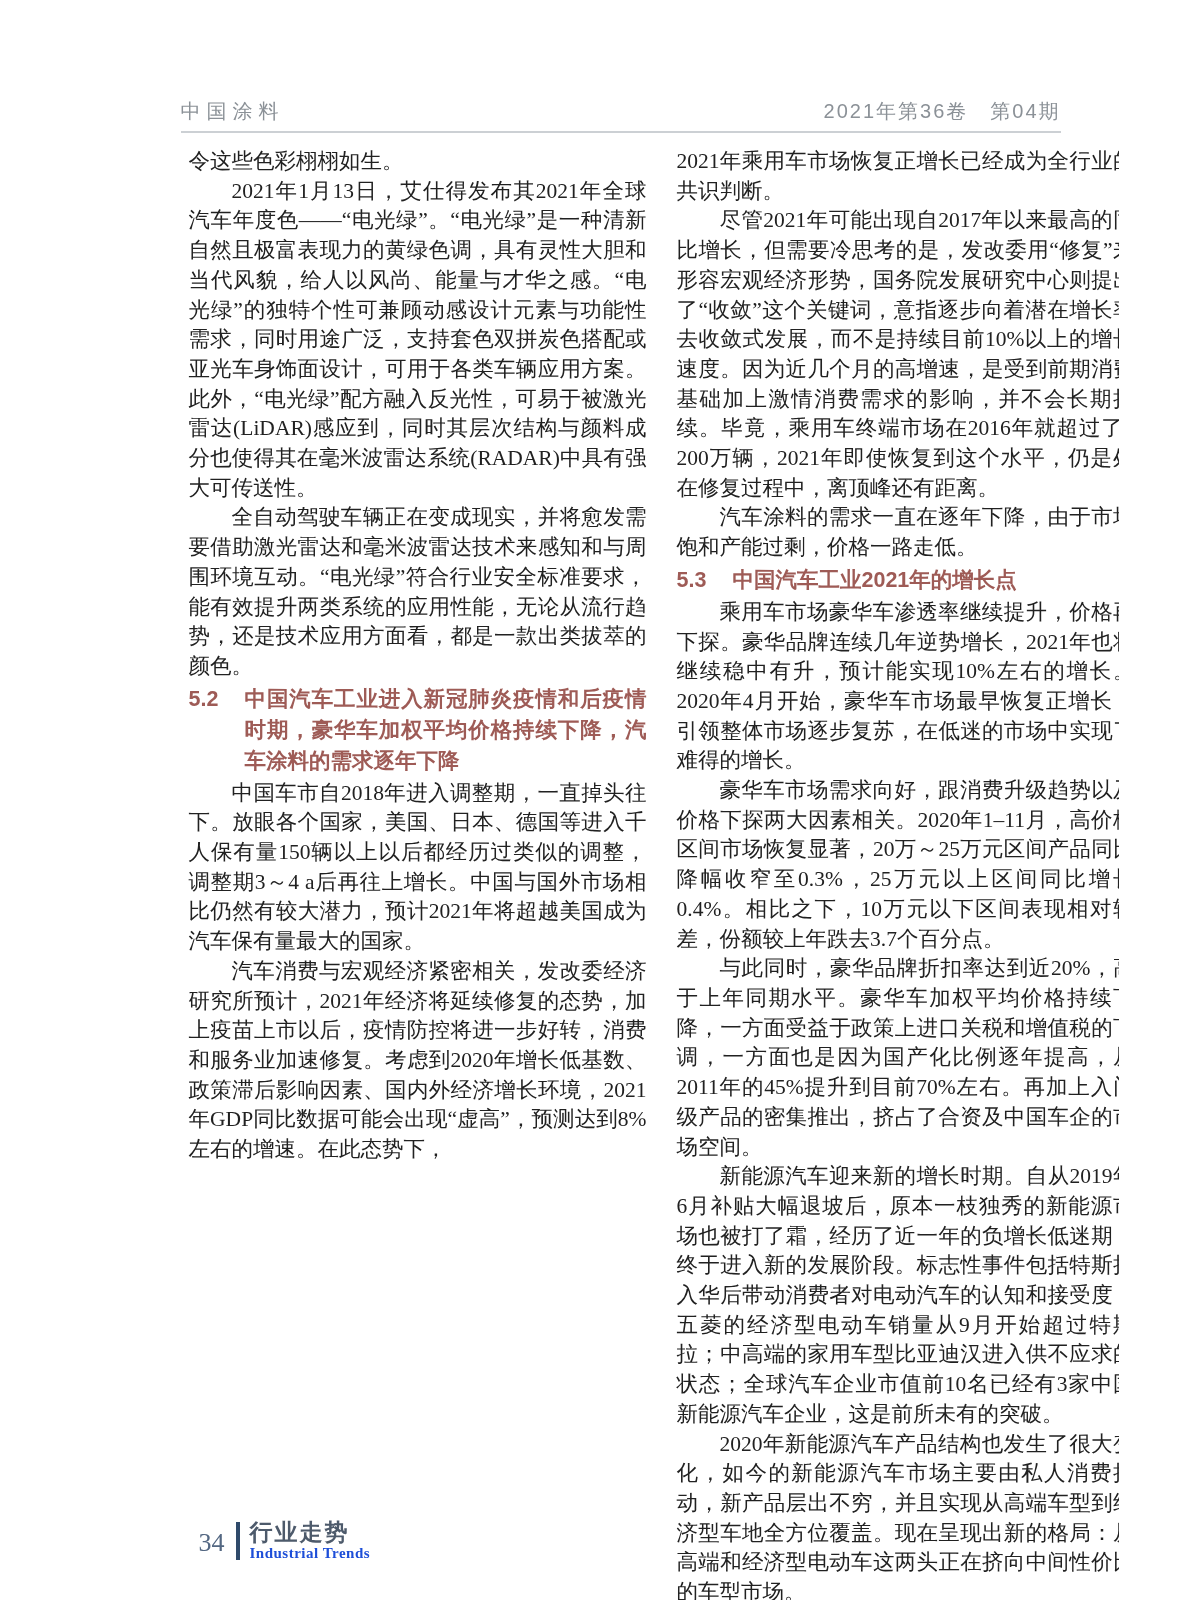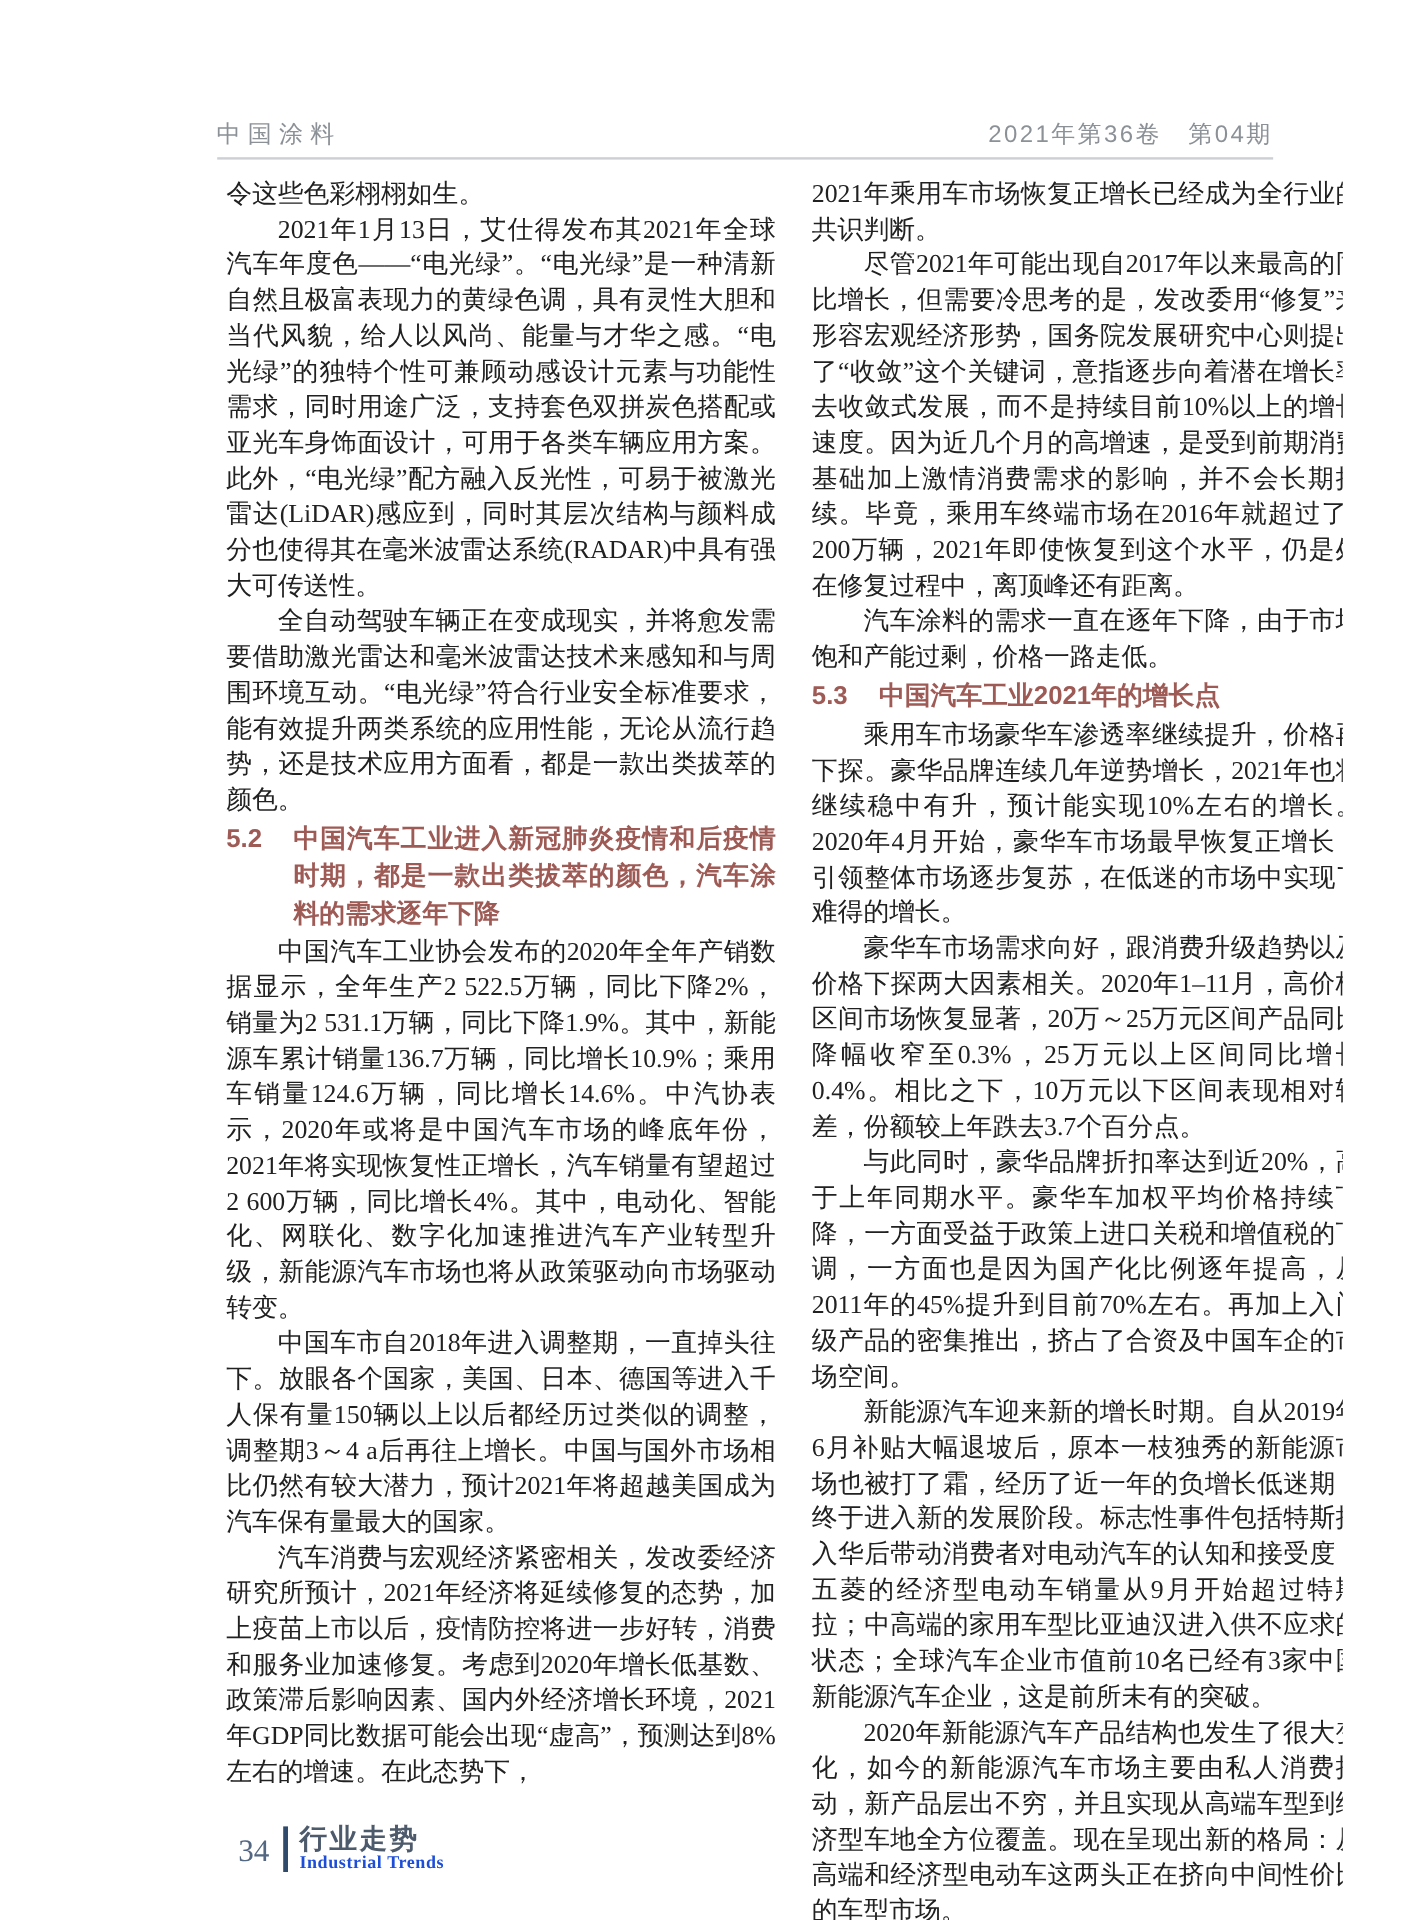--- a/index.html
+++ b/index.html
@@ -87,23 +87,22 @@
   </header>
   <div class="header-rule"></div>
 
   <main class="columns">
     <div class="col" id="col-left">
         <p class="para">令这些色彩栩栩如生。</p>
         <p class="para indent">2021年1月13日，艾仕得发布其2021年全球汽车年度色——“电光绿”。“电光绿”是一种清新自然且极富表现力的黄绿色调，具有灵性大胆和当代风貌，给人以风尚、能量与才华之感。“电光绿”的独特个性可兼顾动感设计元素与功能性需求，同时用途广泛，支持套色双拼炭色搭配或亚光车身饰面设计，可用于各类车辆应用方案。此外，“电光绿”配方融入反光性，可易于被激光雷达(LiDAR)感应到，同时其层次结构与颜料成分也使得其在毫米波雷达系统(RADAR)中具有强大可传送性。</p>
         <p class="para indent">全自动驾驶车辆正在变成现实，并将愈发需要借助激光雷达和毫米波雷达技术来感知和与周围环境互动。“电光绿”符合行业安全标准要求，能有效提升两类系统的应用性能，无论从流行趋势，还是技术应用方面看，都是一款出类拔萃的颜色。</p>
         <div class="sec-heading">
           <span class="sec-num">5.2</span>
-          <span class="sec-text">中国汽车工业进入新冠肺炎疫情和后疫情时期，都是一款出类拔萃的颜色，汽车涂料的需求逐年下降</span>
+          <span class="sec-text">中国汽车工业进入新冠肺炎疫情和后疫情时期，豪华车加权平均价格持续下降，汽车涂料的需求逐年下降</span>
         </div>
-        <p class="para indent">中国汽车工业协会发布的2020年全年产销数据显示，全年生产2 522.5万辆，同比下降2%，销量为2 531.1万辆，同比下降1.9%。其中，新能源车累计销量136.7万辆，同比增长10.9%；乘用车销量124.6万辆，同比增长14.6%。中汽协表示，2020年或将是中国汽车市场的峰底年份，2021年将实现恢复性正增长，汽车销量有望超过2 600万辆，同比增长4%。其中，电动化、智能化、网联化、数字化加速推进汽车产业转型升级，新能源汽车市场也将从政策驱动向市场驱动转变。</p>
         <p class="para indent">中国车市自2018年进入调整期，一直掉头往下。放眼各个国家，美国、日本、德国等进入千人保有量150辆以上以后都经历过类似的调整，调整期3～4 a后再往上增长。中国与国外市场相比仍然有较大潜力，预计2021年将超越美国成为汽车保有量最大的国家。</p>
         <p class="para indent">汽车消费与宏观经济紧密相关，发改委经济研究所预计，2021年经济将延续修复的态势，加上疫苗上市以后，疫情防控将进一步好转，消费和服务业加速修复。考虑到2020年增长低基数、政策滞后影响因素、国内外经济增长环境，2021年GDP同比数据可能会出现“虚高”，预测达到8%左右的增速。在此态势下，</p>
       </div>
     <div class="col" id="col-right">
         <p class="para">2021年乘用车市场恢复正增长已经成为全行业的共识判断。</p>
         <p class="para indent">尽管2021年可能出现自2017年以来最高的同比增长，但需要冷思考的是，发改委用“修复”来形容宏观经济形势，国务院发展研究中心则提出了“收敛”这个关键词，意指逐步向着潜在增长率去收敛式发展，而不是持续目前10%以上的增长速度。因为近几个月的高增速，是受到前期消费基础加上激情消费需求的影响，并不会长期持续。毕竟，乘用车终端市场在2016年就超过了2 200万辆，2021年即使恢复到这个水平，仍是处在修复过程中，离顶峰还有距离。</p>
         <p class="para indent">汽车涂料的需求一直在逐年下降，由于市场饱和产能过剩，价格一路走低。</p>
         <div class="sec-heading">
           <span class="sec-num">5.3</span>
           <span class="sec-text">中国汽车工业2021年的增长点</span>

